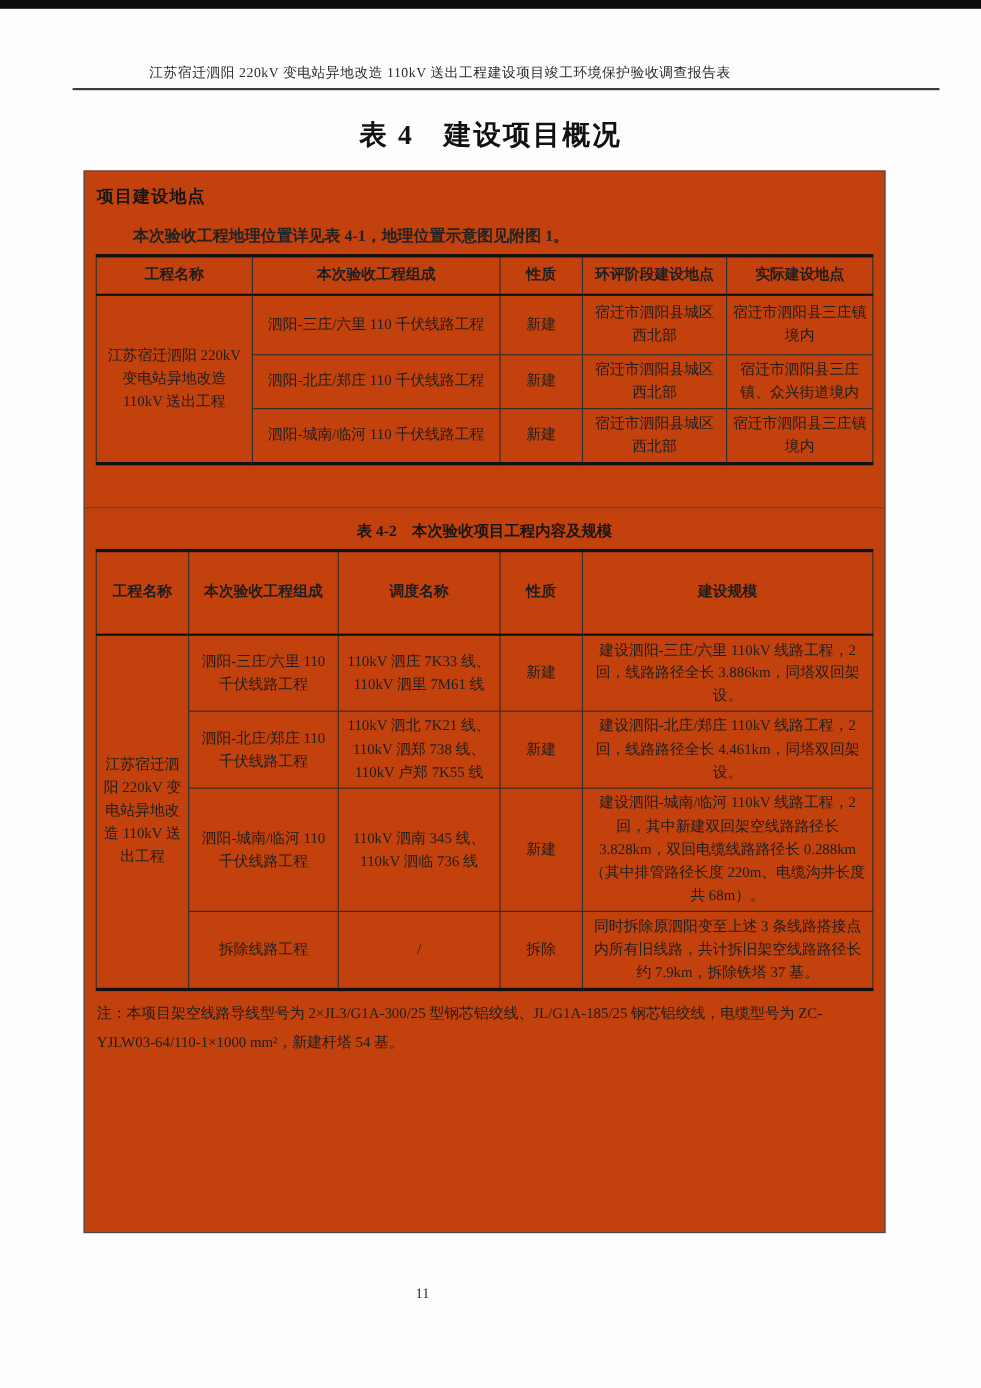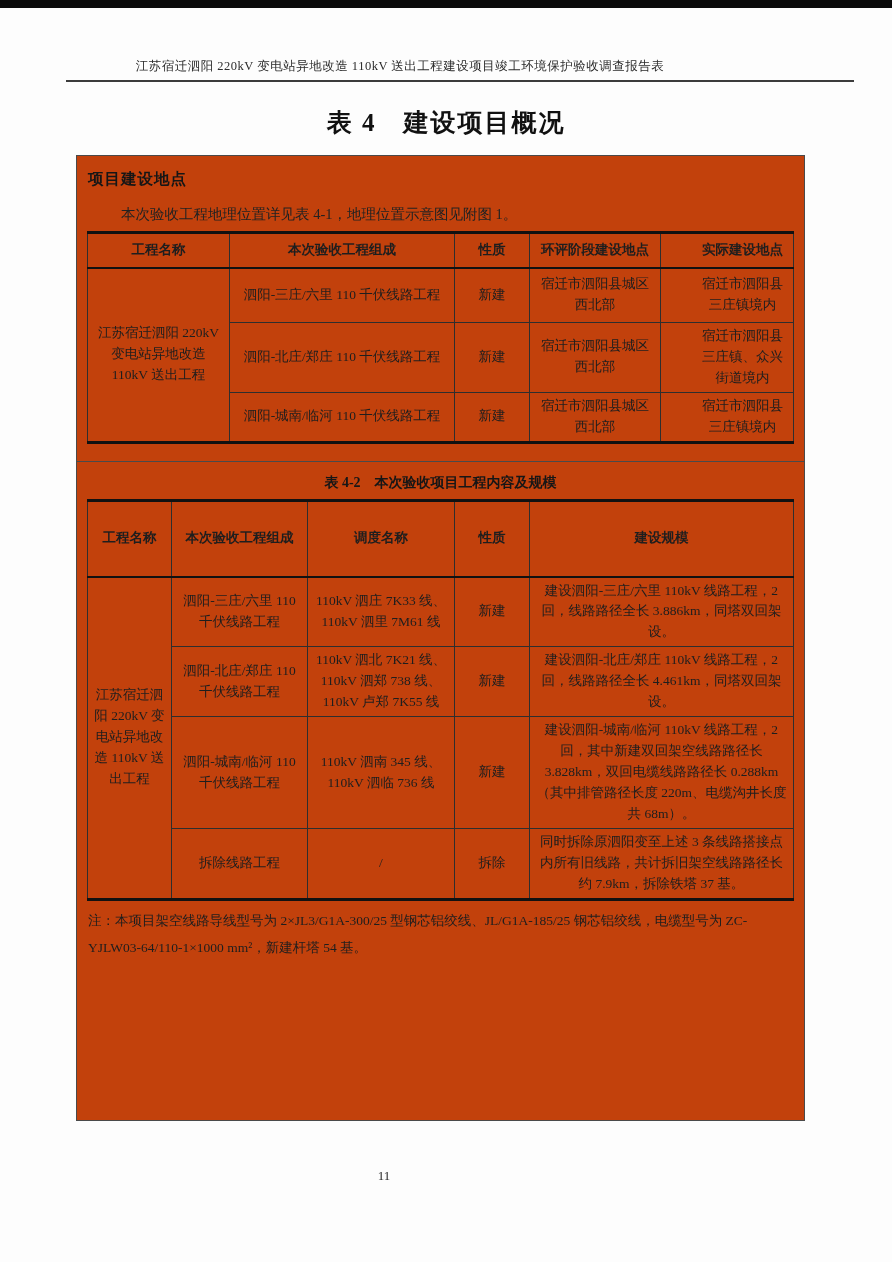--- a/index.html
+++ b/index.html
@@ -43,20 +43,21 @@
   .section2 { height: 658px; }
   .sec-heading {
     font-size: 15.5px; font-weight: bold; color: #161616;
     padding: 13px 0 0 11px;
     letter-spacing: 1px;
   }
   .body-para {
     font-size: 14.5px;
     padding: 15px 16px 0 44px;
     color: #222;
+    font-weight: bold;
   }
   .tbl-caption {
     text-align: center; font-weight: bold;
     font-size: 14px; color: #161616;
     margin-top: 12px;
   }
   table.doc-tbl {
     border-collapse: collapse;
     table-layout: fixed;
     margin: 7px auto 0 auto;
@@ -71,21 +72,21 @@
     padding: 3px 5px;
     line-height: 1.55;
     font-weight: normal;
     word-break: break-word;
   }
   table.doc-tbl tr.hdr th { font-weight: bold; }
   table.doc-tbl tr.hdr { border-bottom: 2.5px solid #111; }
   table.doc-tbl { border-top: 3px solid #111; border-bottom: 3px solid #111; }
   
   .t1 .c1 { width: 142px; } .t1 .c2 { width: 225px; } .t1 .c3 { width: 75px; }
-  .t1 .c4 { width: 131px; } .t1 .c5 { width: 133px; padding-left: 36px; }
+  .t1 .c4 { width: 131px; } .t1 .c5 { width: 133px; }
   .t1 tr.hdr { height: 35px; }
   .t1 .r1 { height: 55px; } .t1 .r2 { height: 47px; } .t1 .r3 { height: 50px; }
   
   .t2 .c1 { width: 84px; } .t2 .c2 { width: 136px; } .t2 .c3 { width: 147px; }
   .t2 .c4 { width: 75px; } .t2 .c5 { width: 264px; }
   .t2 tr.hdr { height: 76px; }
   .t2 .r1 { height: 70px; } .t2 .r2 { height: 70px; }
   .t2 .r3 { height: 72px; } .t2 .r4 { height: 68px; }
   .note {
     font-size: 13.5px; color: #1e1e1e;

